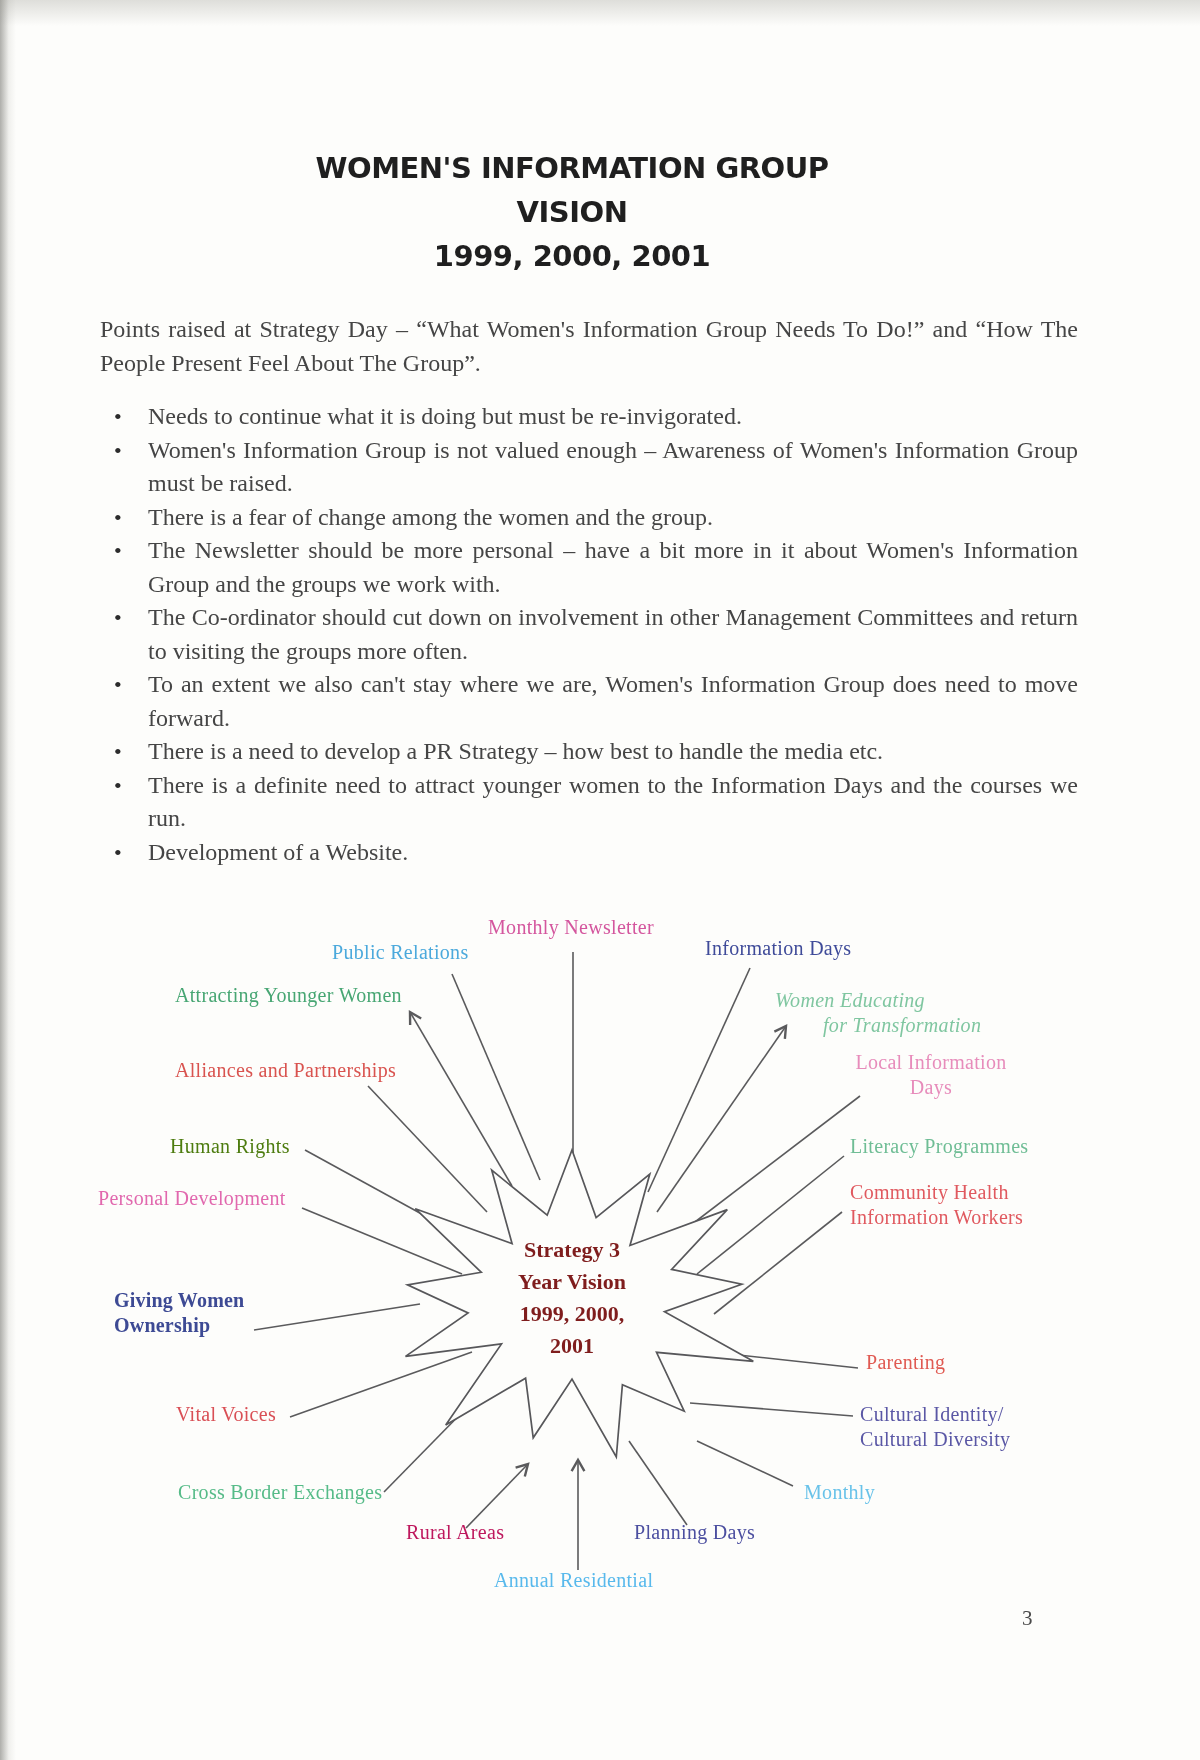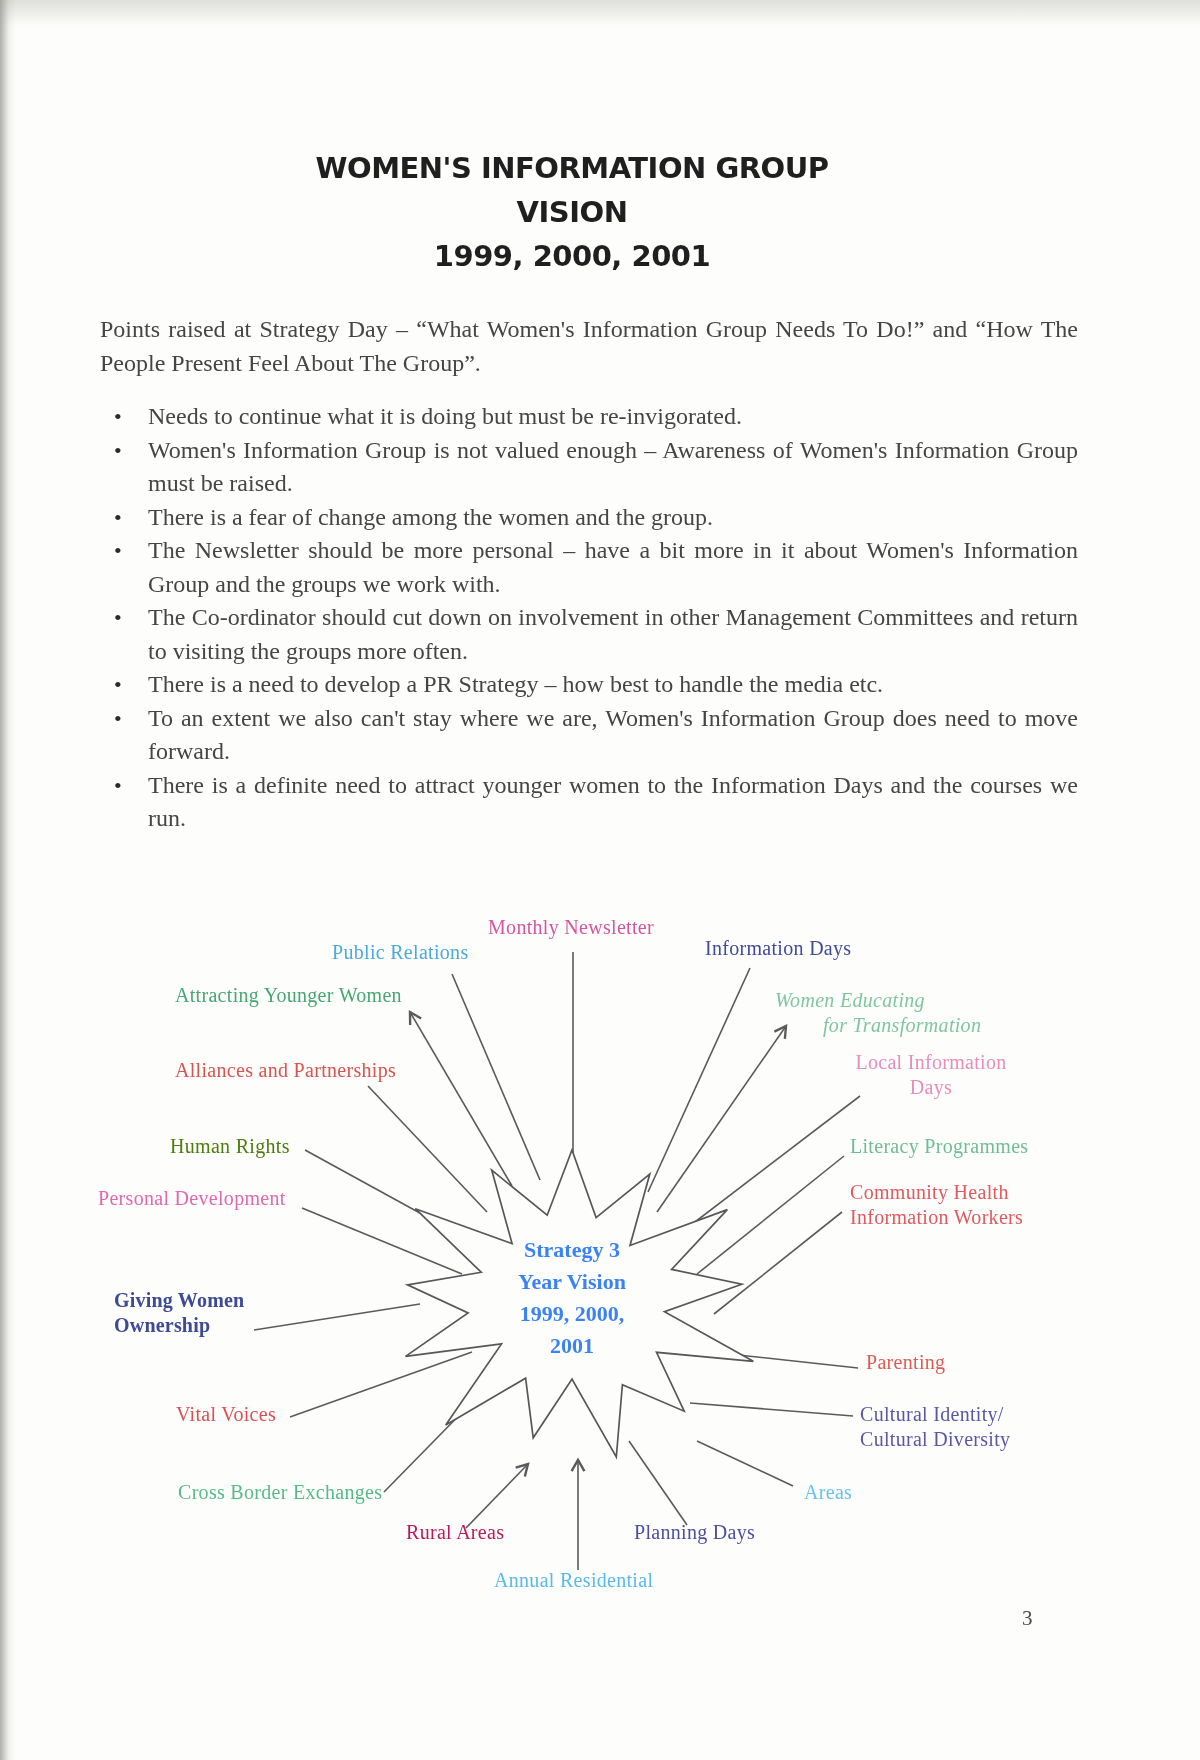--- a/index.html
+++ b/index.html
@@ -74,23 +74,24 @@
   </div>
 
   <p class="intro">Points raised at Strategy Day – “What Women's Information Group Needs To Do!” and “How The People Present Feel About The Group”.</p>
 
   <ul class="bullets">
     <li>Needs to continue what it is doing but must be re-invigorated.</li>
     <li>Women's Information Group is not valued enough – Awareness of Women's Information Group must be raised.</li>
     <li>There is a fear of change among the women and the group.</li>
     <li>The Newsletter should be more personal – have a bit more in it about Women's Information Group and the groups we work with.</li>
     <li>The Co-ordinator should cut down on involvement in other Management Committees and return to visiting the groups more often.</li>
+    <li>To an extent we also can't stay where we are, Women's Information Group does need to move forward.</li>
     <li>There is a need to develop a PR Strategy – how best to handle the media etc.</li>
-    <li>To an extent we also can't stay where we are, Women's Information Group does need to move forward.</li>
     <li>There is a definite need to attract younger women to the Information Days and the courses we run.</li>
+    <li>Development of a Website.</li>
   </ul>
 
   <div class="diagram">
     <svg width="1200" height="1760" viewBox="0 0 1200 1760">
       <defs>
         <marker id="arw" markerWidth="12" markerHeight="12" refX="8" refY="5" orient="auto">
           <path d="M1,1 L8,5 L1,9" fill="none" stroke="#5a5a5c" stroke-width="1.5"></path>
         </marker>
       </defs>
       <g>
@@ -132,25 +133,25 @@
     <div class="dlabel" style="left: 98px; top: 1186px; color: rgb(225, 104, 174);">Personal Development</div>
     <div class="dlabel" style="left: 850px; top: 1180px; color: rgb(224, 89, 95);">Community Health
 Information Workers</div>
     <div class="dlabel bold" style="left: 114px; top: 1288px; color: rgb(61, 74, 148);">Giving Women
 Ownership</div>
     <div class="dlabel" style="left: 866px; top: 1350px; color: rgb(224, 90, 82);">Parenting</div>
     <div class="dlabel" style="left: 176px; top: 1402px; color: rgb(217, 79, 85); text-align: center;">Vital Voices</div>
     <div class="dlabel" style="left: 860px; top: 1402px; color: rgb(90, 87, 165);">Cultural Identity/
 Cultural Diversity</div>
     <div class="dlabel" style="left: 178px; top: 1480px; color: rgb(86, 187, 136);">Cross Border Exchanges</div>
-    <div class="dlabel" style="left: 804px; top: 1480px; color: rgb(104, 194, 233);">Areas</div>
+    <div class="dlabel" style="left: 804px; top: 1480px; color: rgb(104, 194, 233);">Monthly</div>
     <div class="dlabel" style="left: 406px; top: 1520px; color: #be185d;">Rural Areas</div>
     <div class="dlabel" style="left: 634px; top: 1520px; color: rgb(76, 79, 160);">Planning Days</div>
     <div class="dlabel" style="left: 494px; top: 1568px; color: rgb(88, 185, 236);">Annual Residential</div>
 
-    <div class="center-text" style="color: #3b82f6;">Strategy 3
+    <div class="center-text" style="color: #7f1d1d;">Strategy 3
 Year Vision
 1999, 2000,
 2001</div>
   </div>
 
   <div class="page-number">3</div>
 </div>
 
 </body></html>

